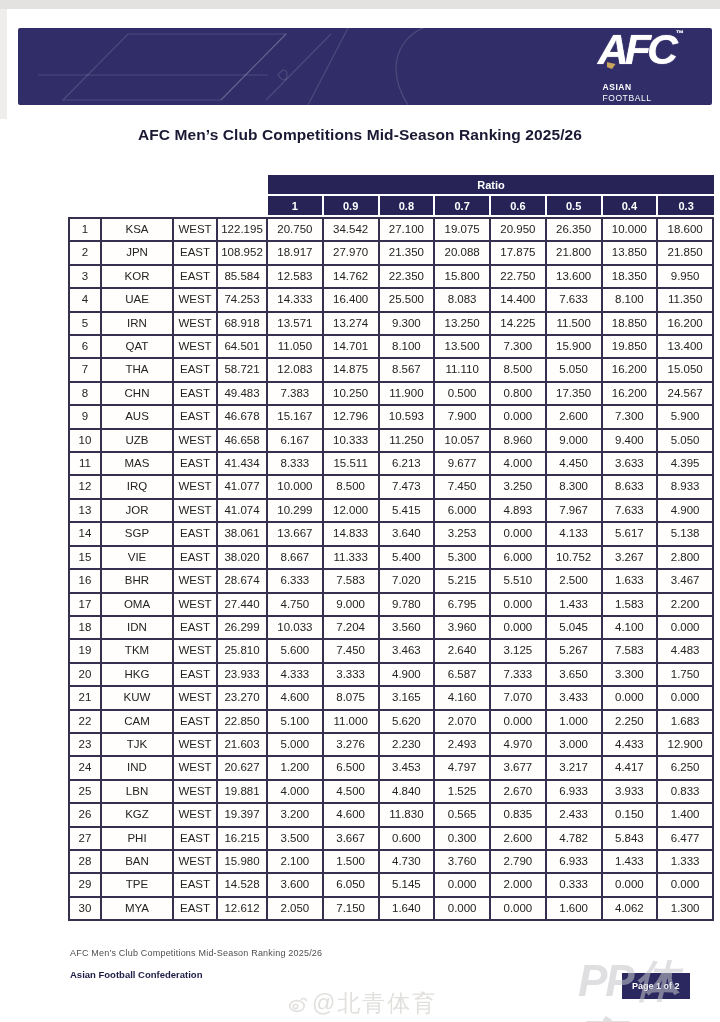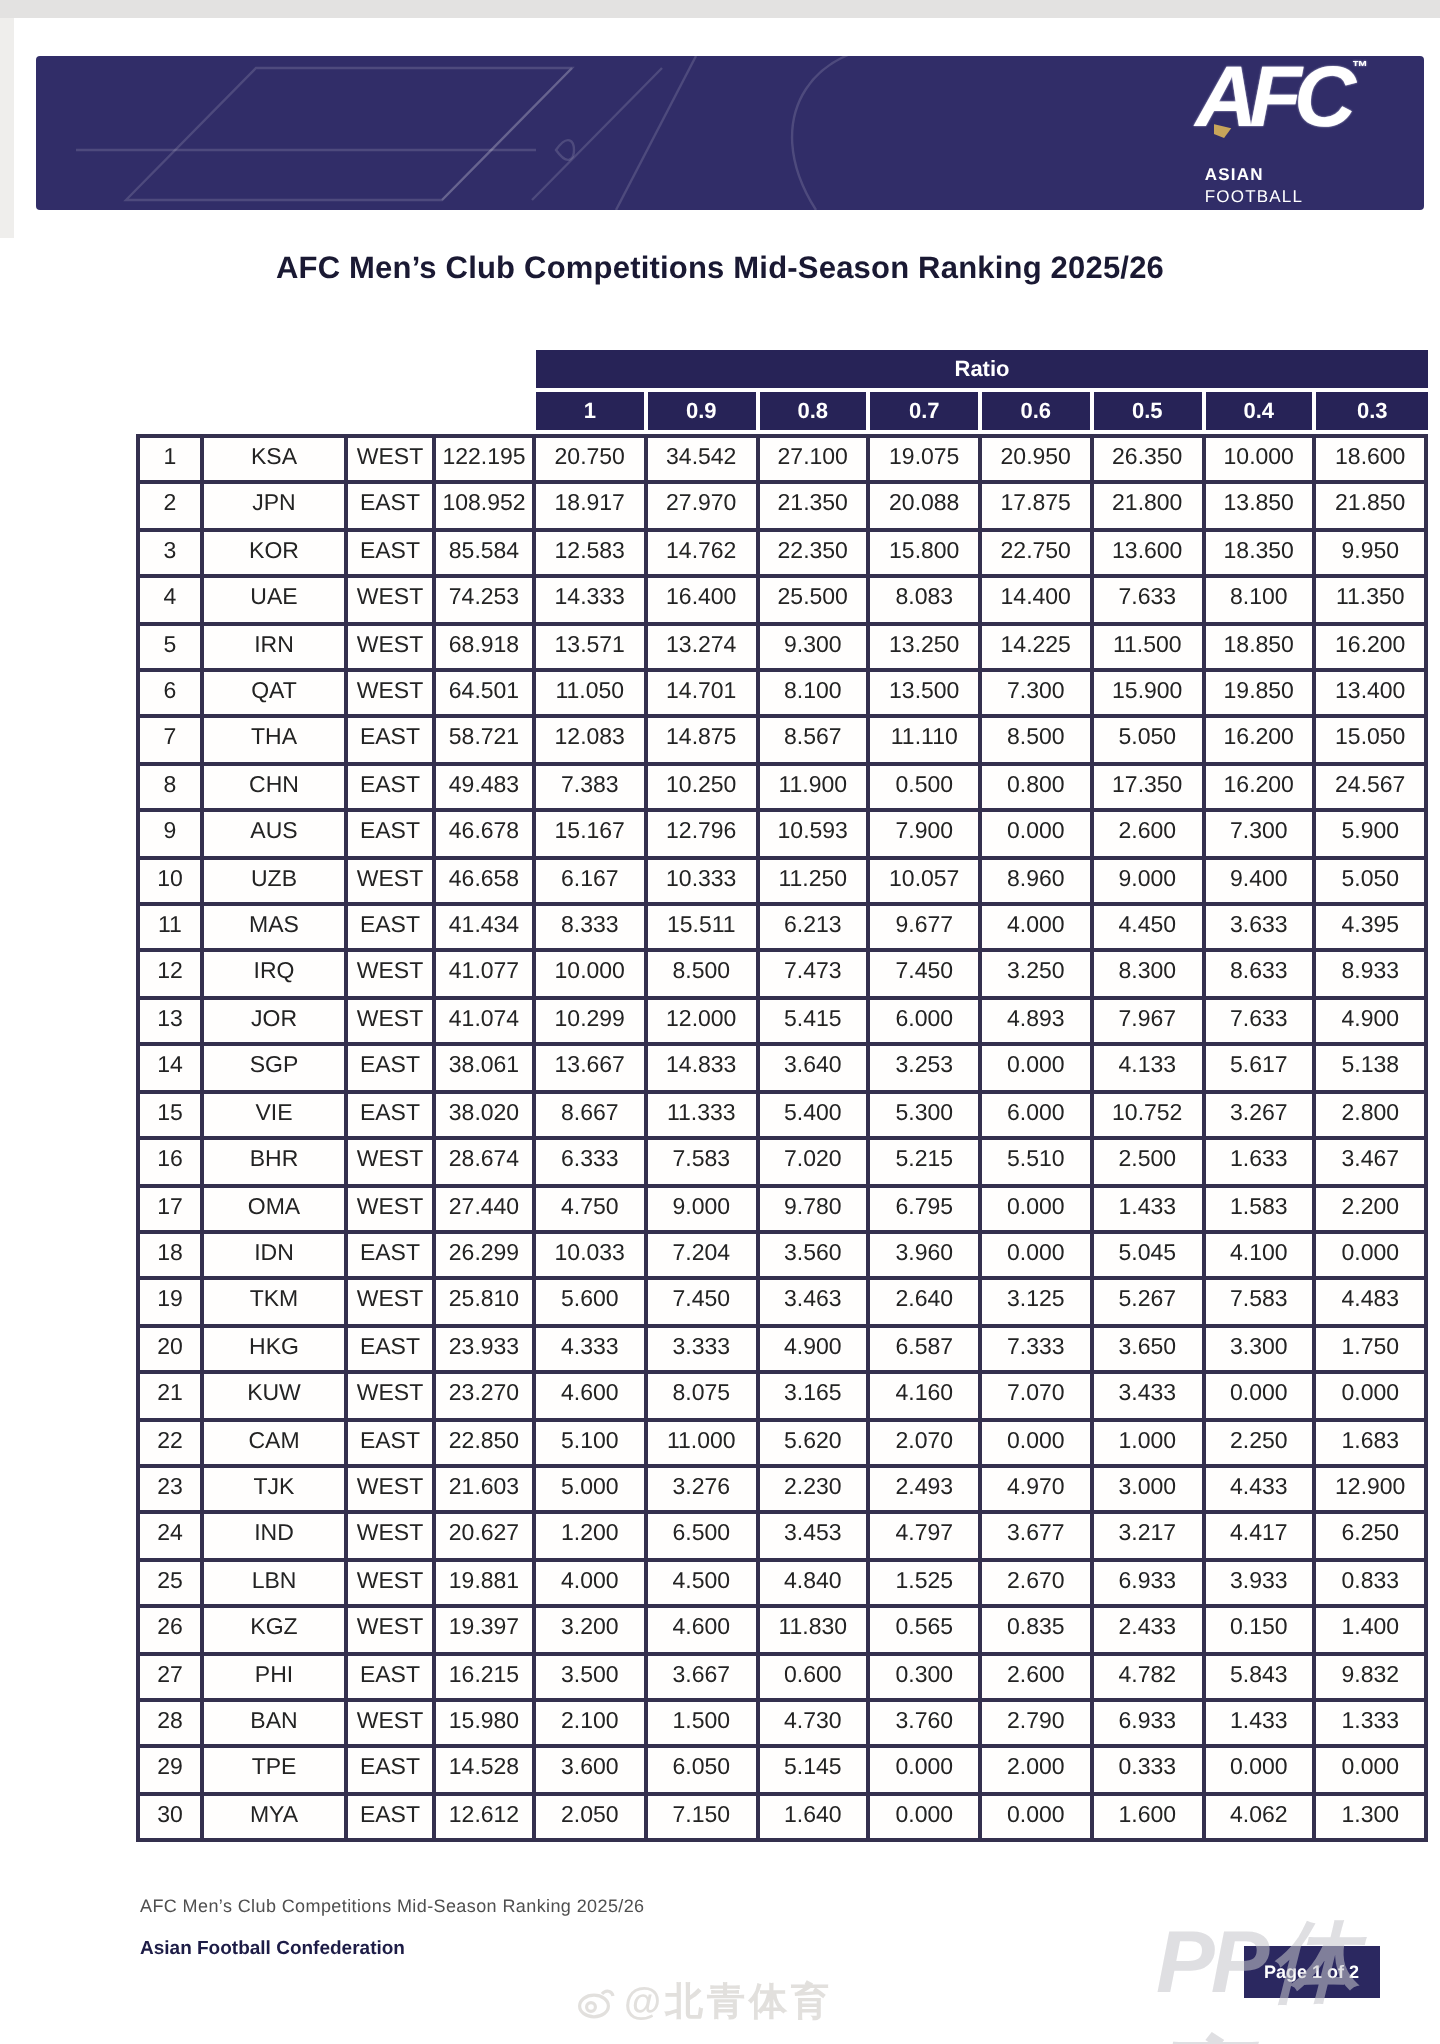--- a/index.html
+++ b/index.html
@@ -126,21 +126,21 @@
     background: #2b2860; color: #ffffff;
     font-size: 9px; font-weight: bold;
     padding: 8px 10px;
     z-index: 2;
   }
 
   
   .wm-center {
     position: absolute; left: 288px; top: 988px;
     display: flex; align-items: center; gap: 4px;
-    color: #dddbd8; font-size: 19px; font-weight: bold;
+    color: #dddbd8; font-size: 23px; font-weight: normal;
     letter-spacing: 2px; z-index: 3;
     opacity: 0.85;
   }
   .wm-right {
     position: absolute; left: 578px; top: 952px;
     color: #c6c6cb; font-size: 44px; font-weight: bold;
     letter-spacing: 1px; z-index: 3;
     opacity: 0.55;
     font-style: italic;
   }
@@ -583,21 +583,21 @@
             <td>PHI</td>
             <td>EAST</td>
             <td>16.215</td>
             <td>3.500</td>
             <td>3.667</td>
             <td>0.600</td>
             <td>0.300</td>
             <td>2.600</td>
             <td>4.782</td>
             <td>5.843</td>
-            <td>9.832</td>
+            <td>6.477</td>
           </tr>
           <tr>
             <td>28</td>
             <td>BAN</td>
             <td>WEST</td>
             <td>15.980</td>
             <td>2.100</td>
             <td>1.500</td>
             <td>4.730</td>
             <td>3.760</td>

